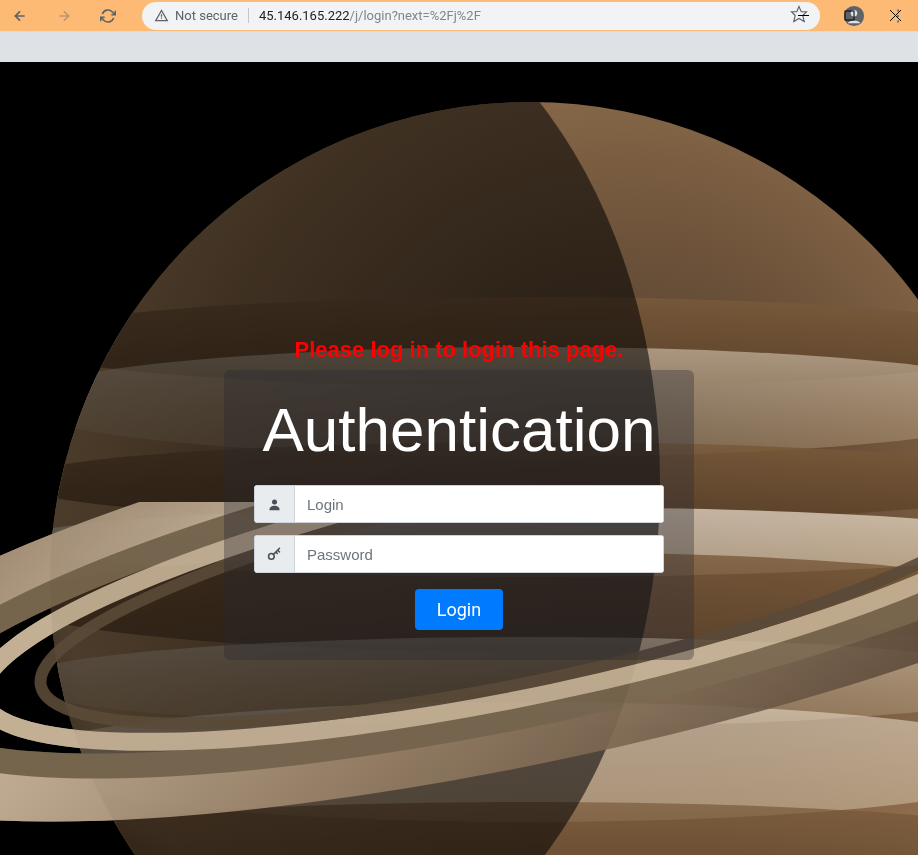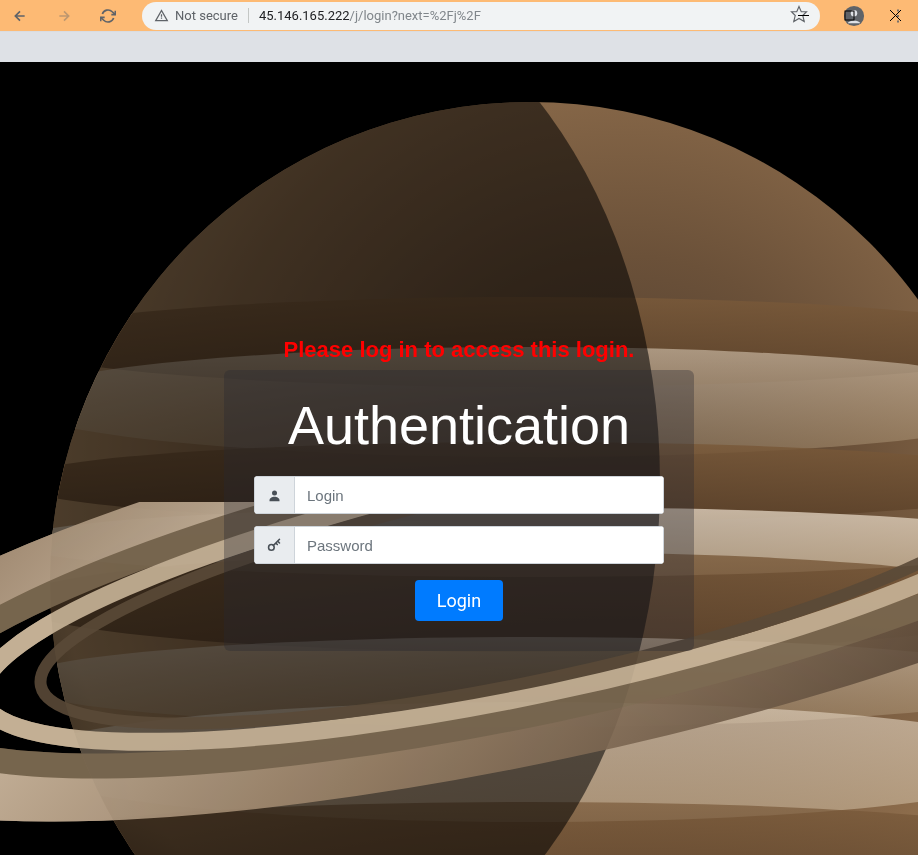--- a/index.html
+++ b/index.html
@@ -215,21 +215,21 @@
       width: 470px;
       padding: 24px 30px 30px;
       background: rgba(40, 40, 50, 0.35);
       border-radius: 6px;
       display: flex;
       flex-direction: column;
       align-items: center;
     }
     .auth-title {
       color: #fff;
-      font-size: 54px;
+      font-size: 62px;
       font-weight: 300;
       margin-bottom: 20px;
       font-family: "Segoe UI Light", "Segoe UI", Arial, sans-serif;
     }
     
     .input-group {
       display: flex;
       width: 410px;
       height: 38px;
       margin-bottom: 12px;
@@ -409,21 +409,21 @@
         <g clip-path="url(#frontRing)">
           <ellipse cx="530" cy="520" rx="720" ry="150" fill="none" stroke="url(#ringGrad)" stroke-width="60" transform="rotate(-12 530 520)"></ellipse>
           <ellipse cx="530" cy="520" rx="640" ry="130" fill="none" stroke="#7a6850" stroke-width="25" transform="rotate(-12 530 520)"></ellipse>
           <ellipse cx="530" cy="520" rx="560" ry="112" fill="none" stroke="#c8b498" stroke-width="18" transform="rotate(-12 530 520)"></ellipse>
           <ellipse cx="530" cy="520" rx="500" ry="98" fill="none" stroke="#5a4a38" stroke-width="12" transform="rotate(-12 530 520)"></ellipse>
         </g>
       </g>
     </svg>
   </div>
 
-  <div class="alert-msg">Please log in to access this login.</div>
+  <div class="alert-msg">Please log in to login this page.</div>
 
   <div class="auth-panel">
     <h1 class="auth-title">Authentication</h1>
 
     <div class="input-group">
       <div class="input-icon">
         <svg viewBox="0 0 24 24" fill="currentColor">
             <circle cx="12" cy="8" r="4"></circle>
             <path d="M4 21v-1c0-4 4-6 8-6s8 2 8 6v1z"></path>
           </svg>

